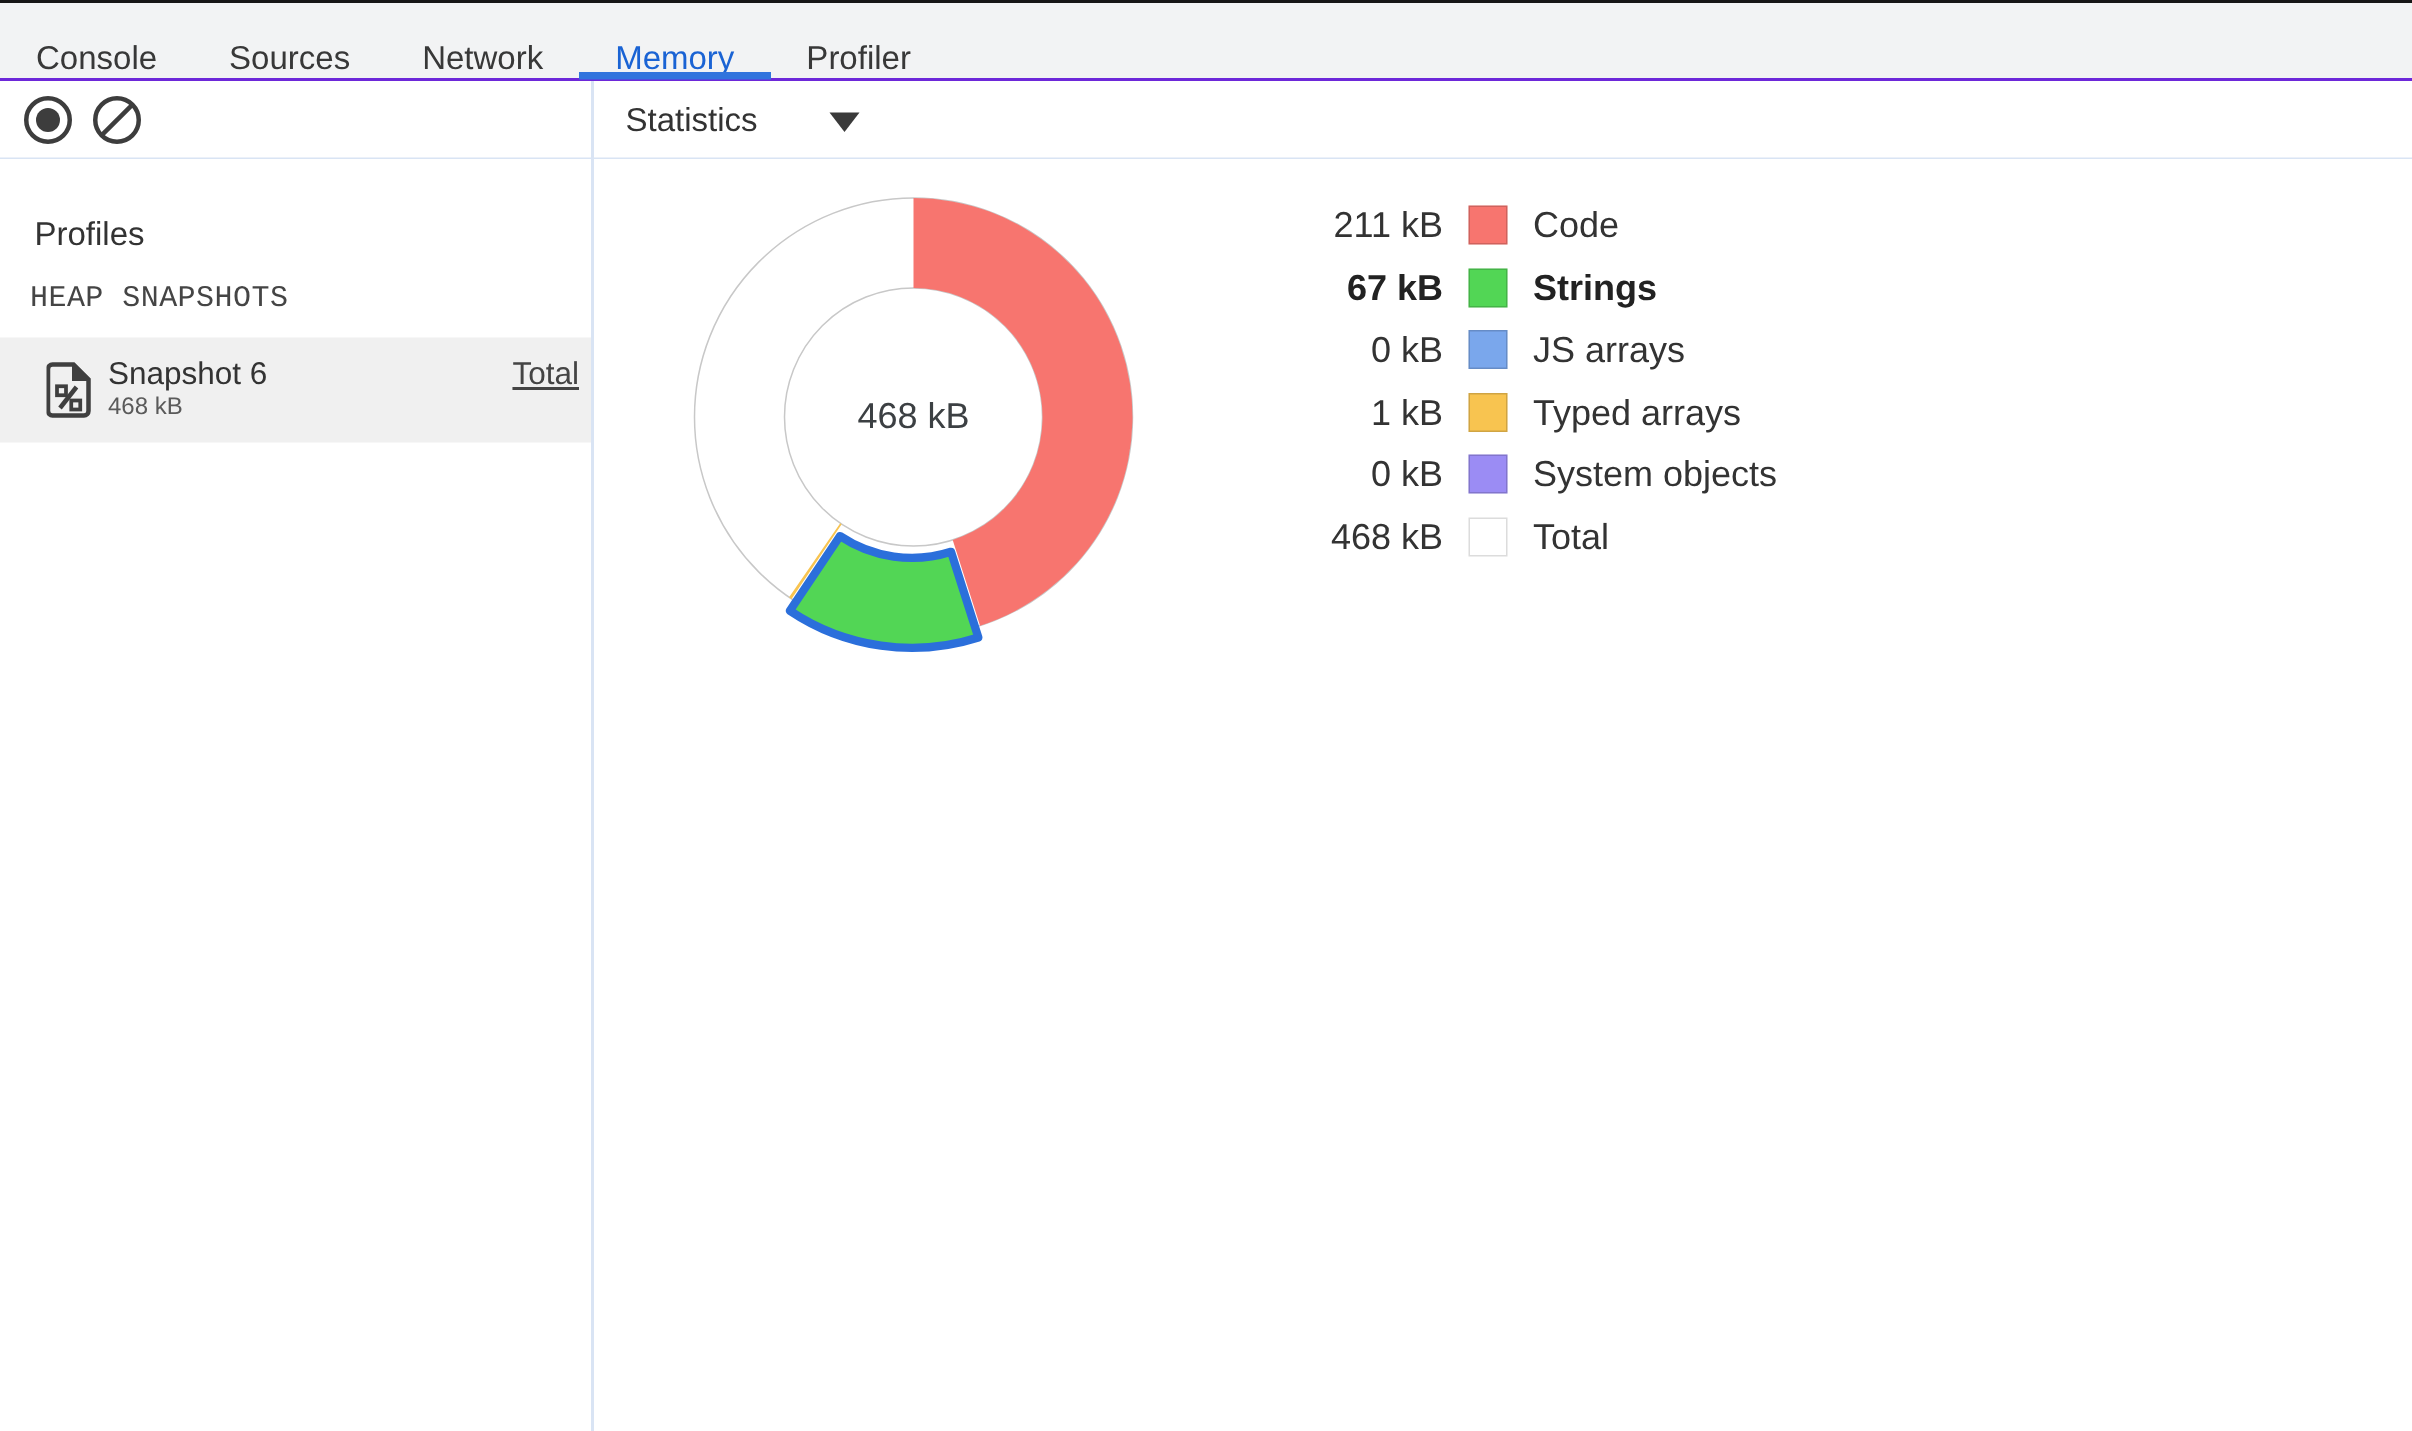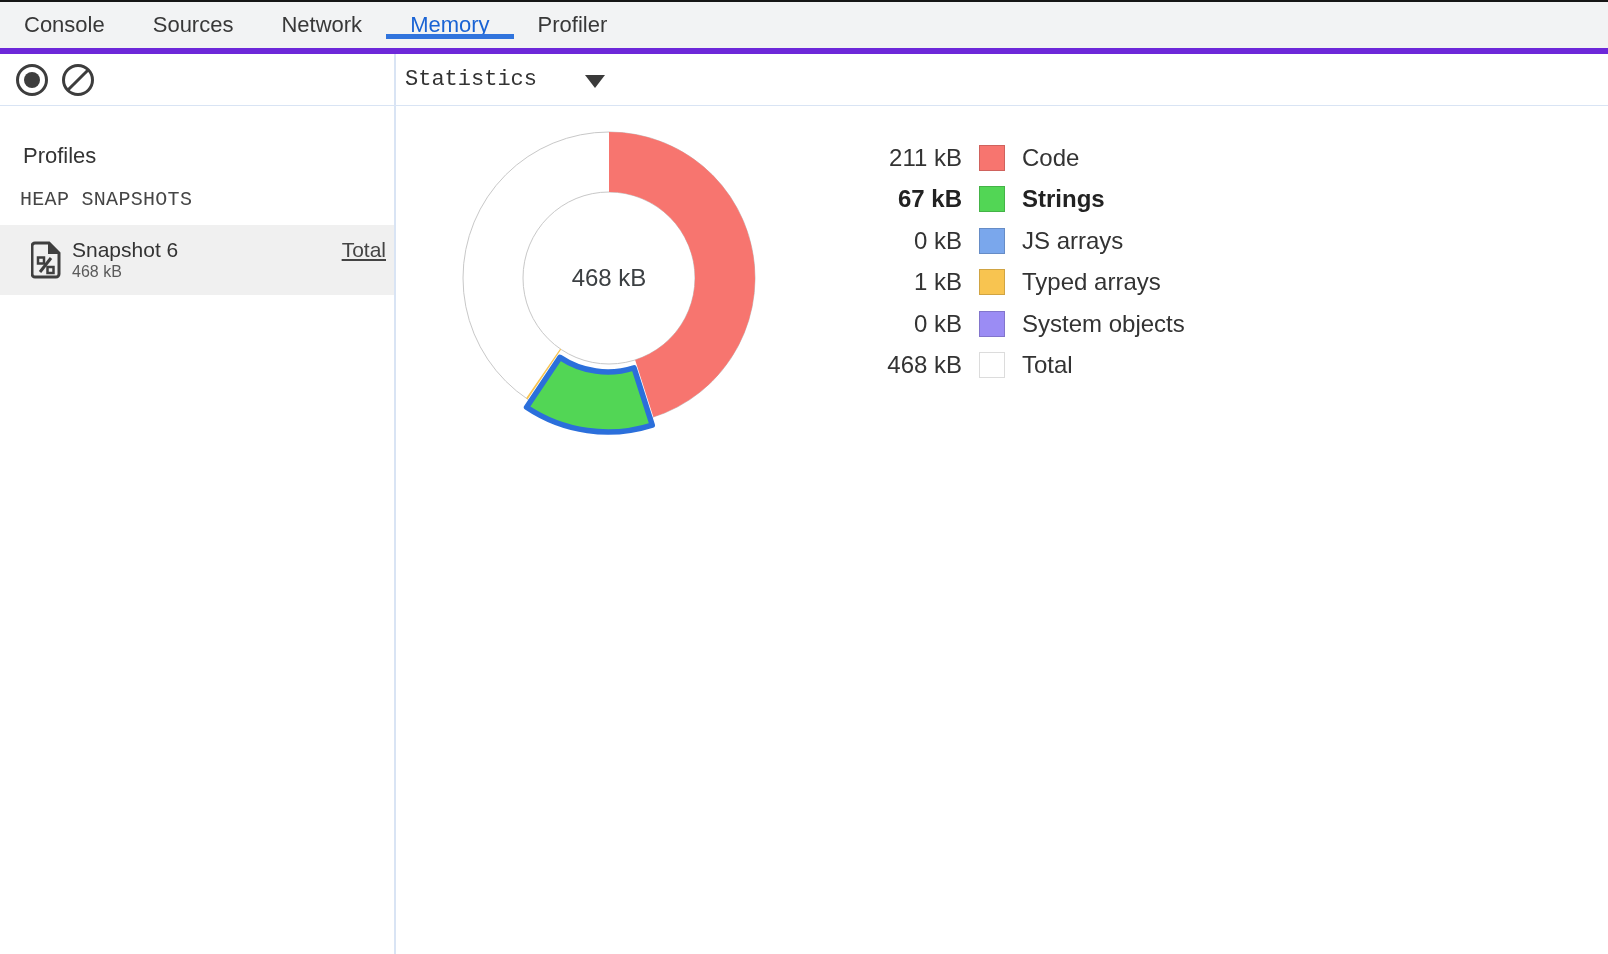--- a/index.html
+++ b/index.html
@@ -4,31 +4,31 @@
 <style>
   * { margin:0; padding:0; box-sizing:border-box; }
   html,body { width:1608px; height:954px; background:#fff; font-family:"Liberation Sans", sans-serif; overflow:hidden; }
   .devtools { position:relative; width:1608px; height:954px; background:#fff; }
 
   
   .top-strip { position:absolute; top:0; left:0; right:0; height:2px; background:#161616; }
 
   
   .tabbar { position:absolute; top:2px; left:0; right:0; height:52px; background:#f2f3f4;
-            border-bottom:6px solid #6d28d9; display:flex; align-items:center; }
+            border-bottom:2px solid #6d28d9; display:flex; align-items:flex-end; }
   .tab { position:relative; display:flex; align-items:center; padding:0 24px;
          font-size:22px; color:#383838; cursor:default; white-space:nowrap; }
   .tab.active { color:#1a63d4; }
   .tab.active::after { content:""; position:absolute; left:0; right:0; bottom:-1px; height:5px; background:#3174dd; }
 
   
   .toolbar { position:absolute; top:54px; height:52px; border-bottom:1px solid #d9e4f4; background:#fff;
              display:flex; align-items:center; }
   .toolbar-left { left:0; width:394px; padding-left:14px; }
-  .toolbar-right { left:384px; right:0; padding-left:21px;font-family:Liberation Mono, monospace; }
+  .toolbar-right { left:396px; right:0; padding-left:21px; }
   .icon-btn { background:none; border:none; padding:0; margin-right:10px; width:36px; height:36px; cursor:pointer; }
   .icon-btn svg { display:block; }
   .select { display:flex; align-items:center; cursor:pointer; }
   .select-label { font-size:22px; color:#333; }
   .caret { width:0; height:0; margin-left:48px; margin-top:3px;
            border-left:10px solid transparent; border-right:10px solid transparent; border-top:13px solid #3a3a3a; }
 
   
   .vdivider { position:absolute; left:394px; top:54px; bottom:0; width:2px; background:#d9e4f4; }
 
@@ -44,21 +44,21 @@
   .save-link { position:absolute; right:8px; top:13px; font-size:21px; color:#444;
                text-decoration:underline; cursor:pointer; }
 
   
   .main { position:absolute; top:107px; left:396px; right:0; bottom:0; background:#fff; }
   #donut { position:absolute; left:53px; top:11px; }
   .center-label { position:absolute; left:153px; top:156px; width:120px; height:30px; line-height:30px;
                   text-align:center; font-size:24px; color:#3c4043; pointer-events:none; }
 
   .legend { position:absolute; left:444px; top:30px; }
-  .legend-row { display:flex; align-items:center; height:41.5px; }
+  .legend-row { display:flex; height:41.5px; }
   .legend-row.bold .legend-size, .legend-row.bold .legend-label { font-weight:bold; color:#222; }
   .legend-size { width:122px; text-align:right; font-size:24px; color:#333; }
   .legend-swatch { width:26px; height:26px; margin-left:17px; border:1px solid rgba(0,0,0,0.16); }
   .legend-swatch.total { background:#fff; border:1px solid #dcdcdc; }
   .legend-label { margin-left:17px; font-size:24px; color:#333; white-space:nowrap; }
 </style>
 </head>
 <body>
 
 <div class="devtools">

